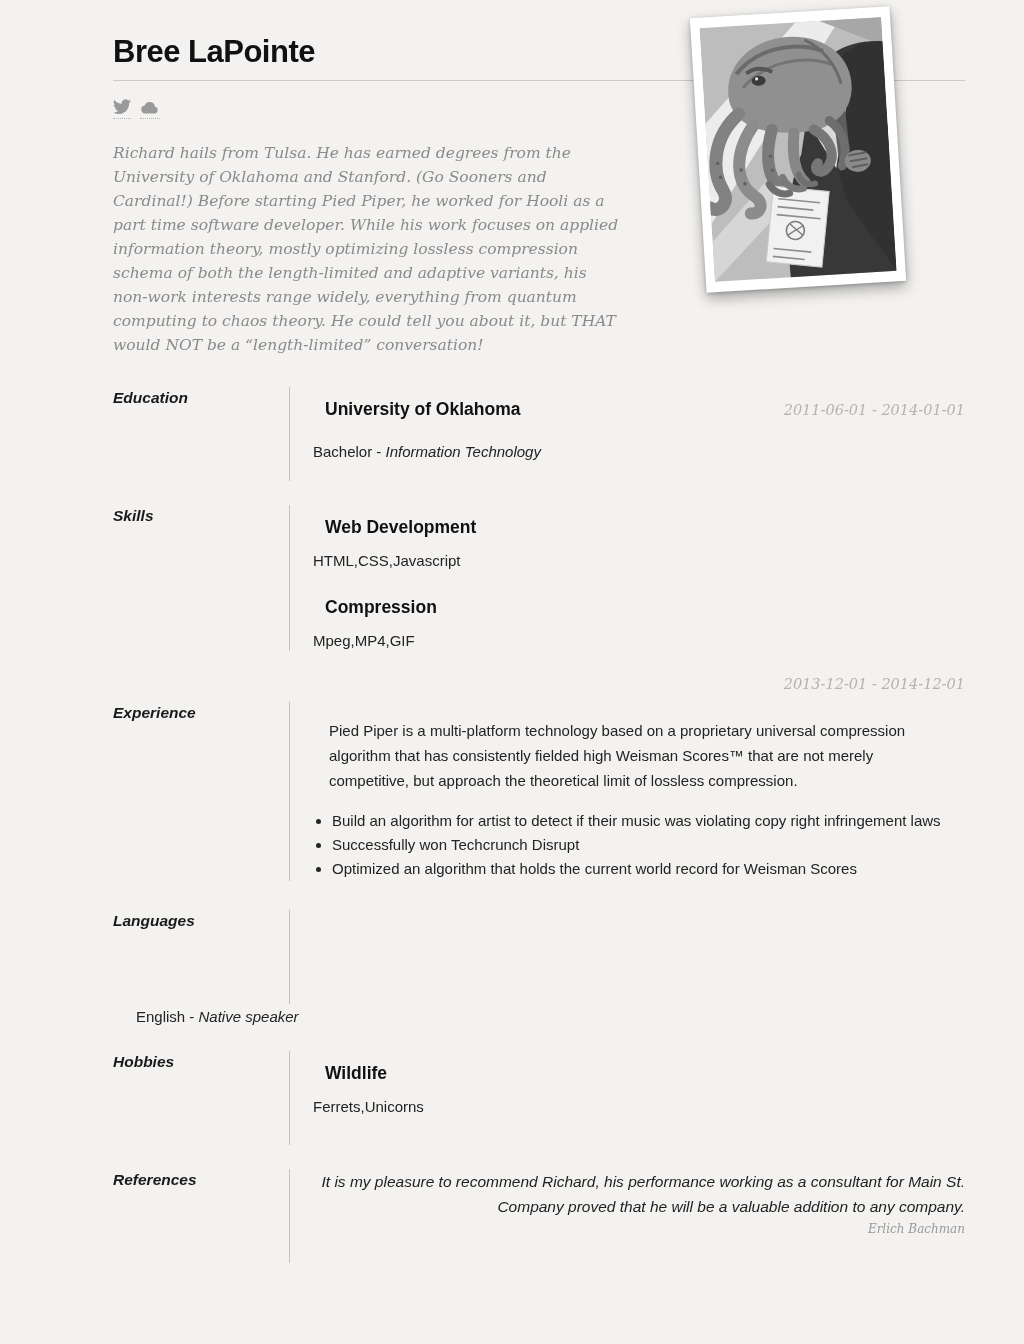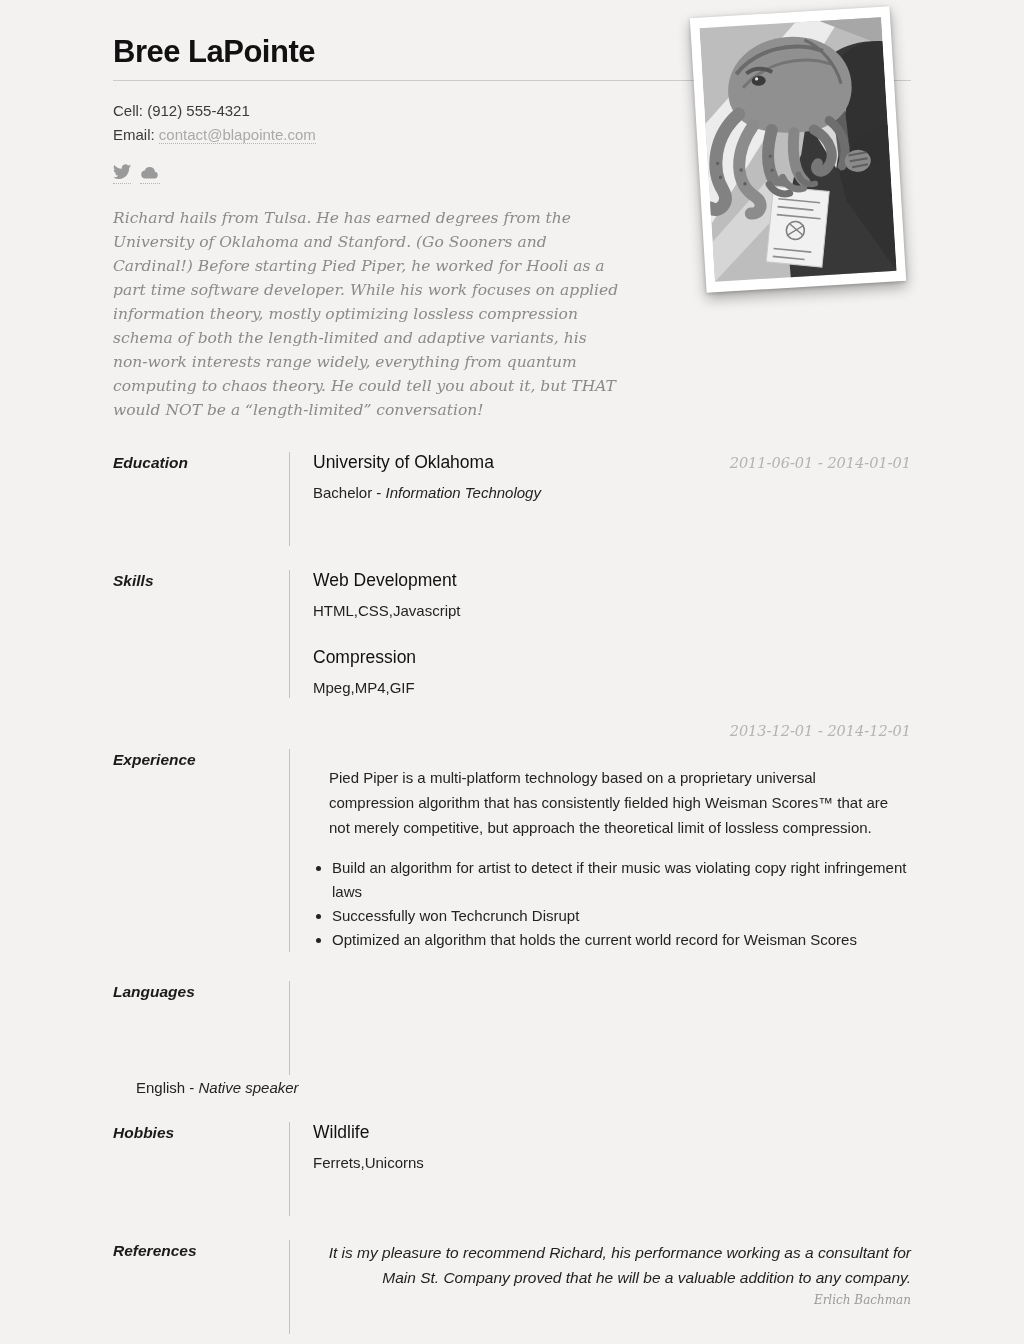--- a/index.html
+++ b/index.html
@@ -6,21 +6,21 @@
   body {
     background:#f3f2f0;
     font-family:"Liberation Sans", sans-serif;
     color:#2e2e2e;
     -webkit-font-smoothing:antialiased;
   }
   .page {
     position:relative;
     width:1024px; height:1344px;
     box-sizing:border-box;
-    padding:30px 113px 0 113px;
+    padding:30px 59px 0 113px;
     overflow:hidden;
     background:#f3f2f0;
   }
 
   
   h1.name {
     font-size:31px; line-height:36px;
     margin:4px 0 10px;
     letter-spacing:-0.5px;
     color:#111; font-weight:bold;
@@ -72,21 +72,21 @@
     padding-right:24px; padding-top:2px;
     border-right:1px solid #c2c2c2;
     text-align:left;
     font-weight:bold; font-style:italic;
     font-size:15.5px; color:#1a1a1a;
     flex:none;
   }
   .row .content { flex:1; padding-left:23px; min-width:0; }
 
   .title-line { display:flex; justify-content:space-between; align-items:baseline; }
-  .content h2 { font-size:17.5px; margin:0; color:#111; font-weight:normal; }
+  .content h2 { font-size:17.5px; margin:12px; color:#111; font-weight:bold; }
   .date {
     font-family:"DejaVu Serif", serif; font-style:italic;
     font-size:14.5px; color:#b5b3b0; white-space:nowrap;
   }
   .date-line { text-align:right; margin:0 0 9px; }
   .body { font-size:15px; line-height:21px; margin:9px 0 0; color:#232323; }
   .entry + .entry { margin-top:26px; }
 
   .exp-summary { font-size:15px; line-height:25px; margin:16px; color:#232323; }
   ul.highlights { margin:5px 0 0; padding-left:19px; }
@@ -154,30 +154,20 @@
       <path d="M60 160 C64 168 72 172 80 170" stroke="#6f6f6f" stroke-width="7" fill="none" stroke-linecap="round"></path>
       <path d="M74 154 C78 164 86 168 94 166" stroke="#7a7a7a" stroke-width="7" fill="none" stroke-linecap="round"></path>
       <path d="M90 152 C92 160 100 164 106 162" stroke="#707070" stroke-width="6" fill="none" stroke-linecap="round"></path>
     </svg>
   </div>
 
   <header>
     <h1 class="name">Bree LaPointe</h1>
     <hr class="rule">
 
-    <div class="contact">
-      <div class="contact-line">
-        <span>Cell:</span>
-        <span>(912) 555-4321</span>
-      </div>
-      <div class="contact-line">
-        <span>Email:</span>
-        <a class="email-link">contact@blapointe.com</a>
-      </div>
-    </div>
 
     <div class="social">
       <a>
         <svg width="18" height="15" viewBox="0 0 24 20">
           <path d="M23.953 .57a10 10 0 01-2.825.775 4.958 4.958 0 002.163-2.723c-.951.555-2.005.959-3.127 1.184a4.92 4.92 0 00-8.384 4.482C7.69 4.095 4.067 2.13 1.64-.838a4.822 4.822 0 00-.666 2.475c0 1.71.87 3.213 2.188 4.096a4.904 4.904 0 01-2.228-.616v.06a4.923 4.923 0 003.946 4.827 4.996 4.996 0 01-2.212.085 4.936 4.936 0 004.604 3.417A9.867 9.867 0 010 15.611a13.995 13.995 0 007.557 2.209c9.053 0 13.998-7.496 13.998-13.985 0-.21 0-.42-.015-.63A9.935 9.935 0 0024 .59z" transform="translate(0 2.2)"></path>
         </svg>
       </a>
       <a>
         <svg width="20" height="13" viewBox="0 0 24 15">
           <path d="M6.2 14.6a4.7 4.7 0 01-.57-9.37 6.3 6.3 0 0112.3 1.44 4 4 0 01-.33 7.93H6.2z"></path>

